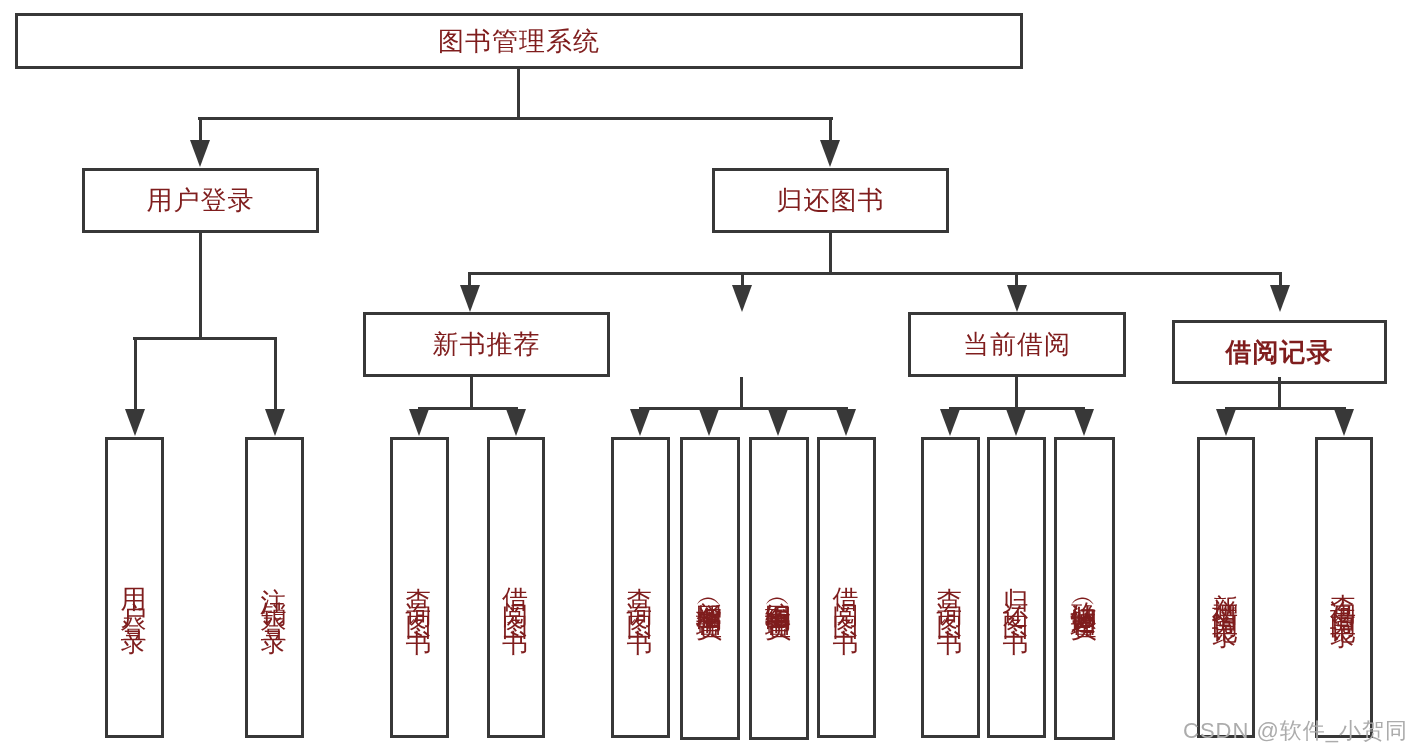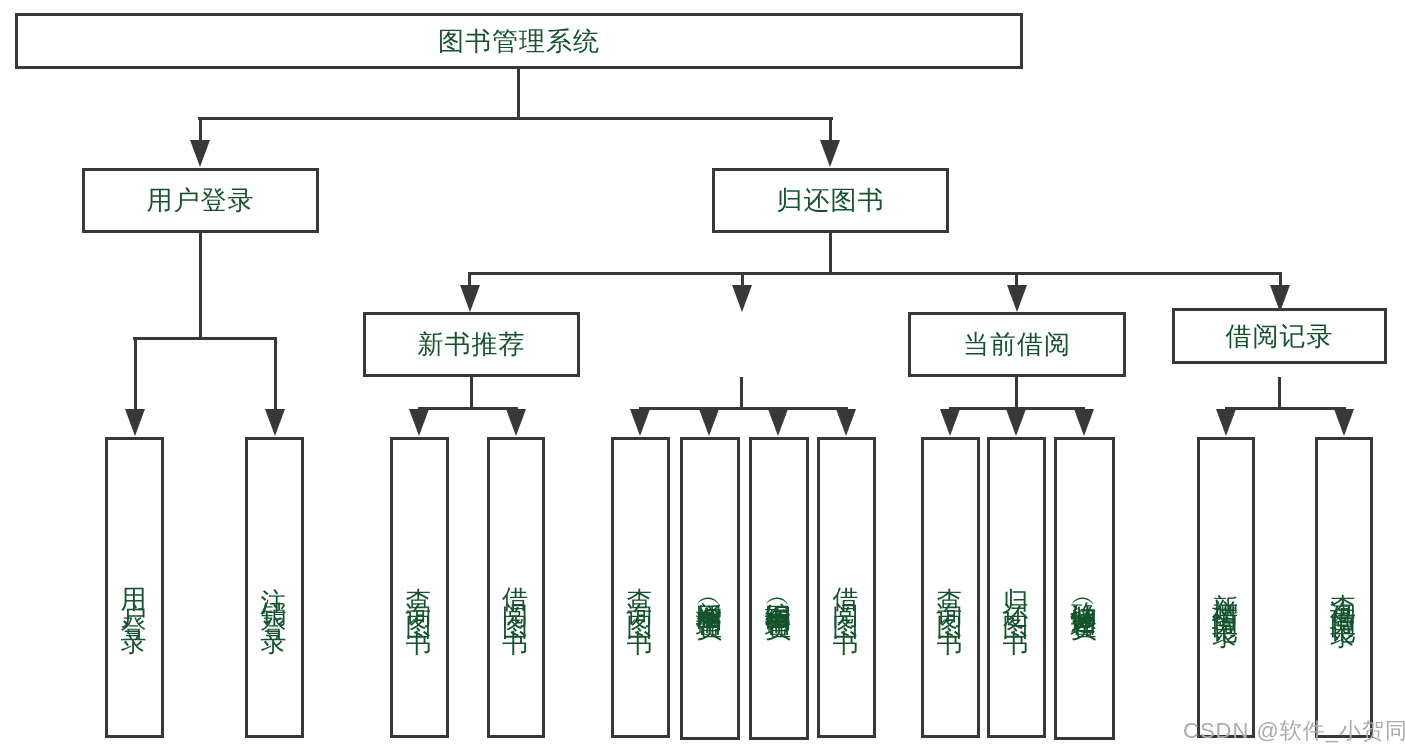--- a/index.html
+++ b/index.html
@@ -9,21 +9,21 @@
     background:#ffffff;
     font-family:"Liberation Sans", sans-serif;
     overflow:hidden;
   }
   
   .box{
     position:absolute;
     box-sizing:border-box;
     background:#ffffff;
     border:3px solid #383838;
-    color:#14532d;
+    color:#7f1d1d;
     display:flex;
     align-items:center;
     justify-content:center;
     font-size:26px;
     letter-spacing:1px;
     white-space:nowrap;
   }
   
   .vbox span{
     writing-mode:vertical-rl;
@@ -89,27 +89,27 @@
   <div class="hl" style="left:468px;top:272px;width:814px;"></div>
   <div class="vl" style="left:468px;top:272px;height:16px;"></div>
   <div class="vl" style="left:741px;top:272px;height:16px;"></div>
   <div class="vl" style="left:1015px;top:272px;height:16px;"></div>
   <div class="vl" style="left:1279px;top:272px;height:16px;"></div>
   <div class="arr" style="left:460px;top:285px;"></div>
   <div class="arr" style="left:732px;top:285px;"></div>
   <div class="arr" style="left:1007px;top:285px;"></div>
   <div class="arr" style="left:1270px;top:285px;"></div>
 
-  <div class="box" style="left:363px;top:312px;width:217px;height:65px;">
+  <div class="box" style="left:363px;top:312px;width:247px;height:65px;">
     <span>新书推荐</span>
   </div>
   <div class="box" style="left:908px;top:312px;width:218px;height:65px;text-align:right;">
     <span>当前借阅</span>
   </div>
-  <div class="box" style="left:1172px;top:308px;width:215px;height:56px;">
+  <div class="box" style="left:1172px;top:320px;width:215px;height:64px;font-weight:bold;">
     <span>借阅记录</span>
   </div>
 
   <div class="vl" style="left:470px;top:377px;height:32px;"></div>
   <div class="hl" style="left:418px;top:407px;width:100px;"></div>
   <div class="arr" style="left:409px;top:409px;"></div>
   <div class="arr" style="left:506px;top:409px;"></div>
 
   <div class="vl" style="left:740px;top:377px;height:32px;"></div>
   <div class="hl" style="left:639px;top:407px;width:209px;"></div>

